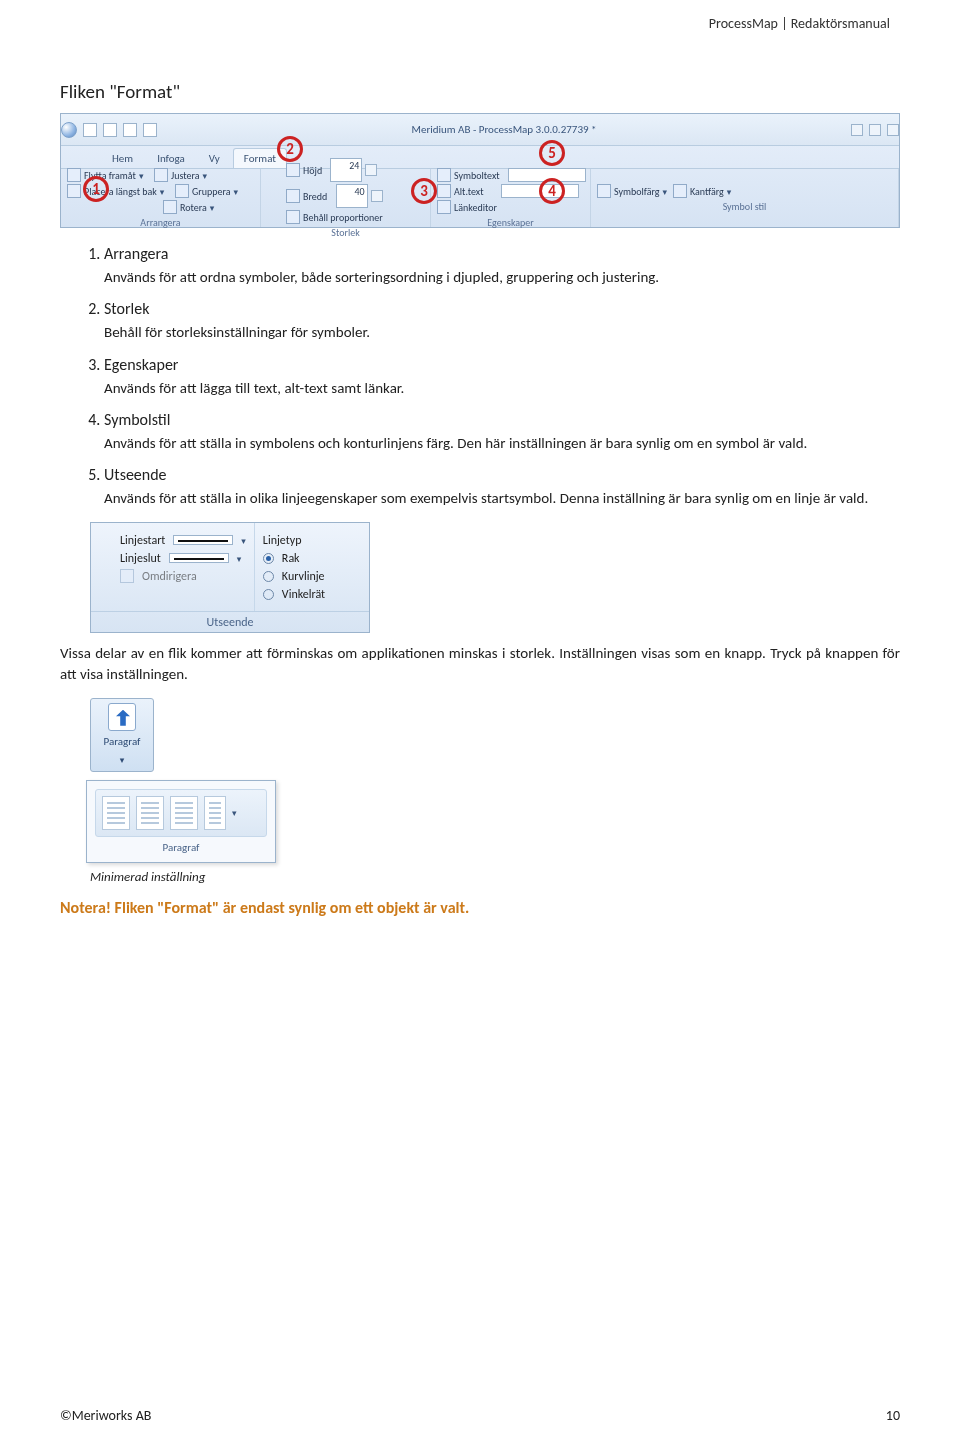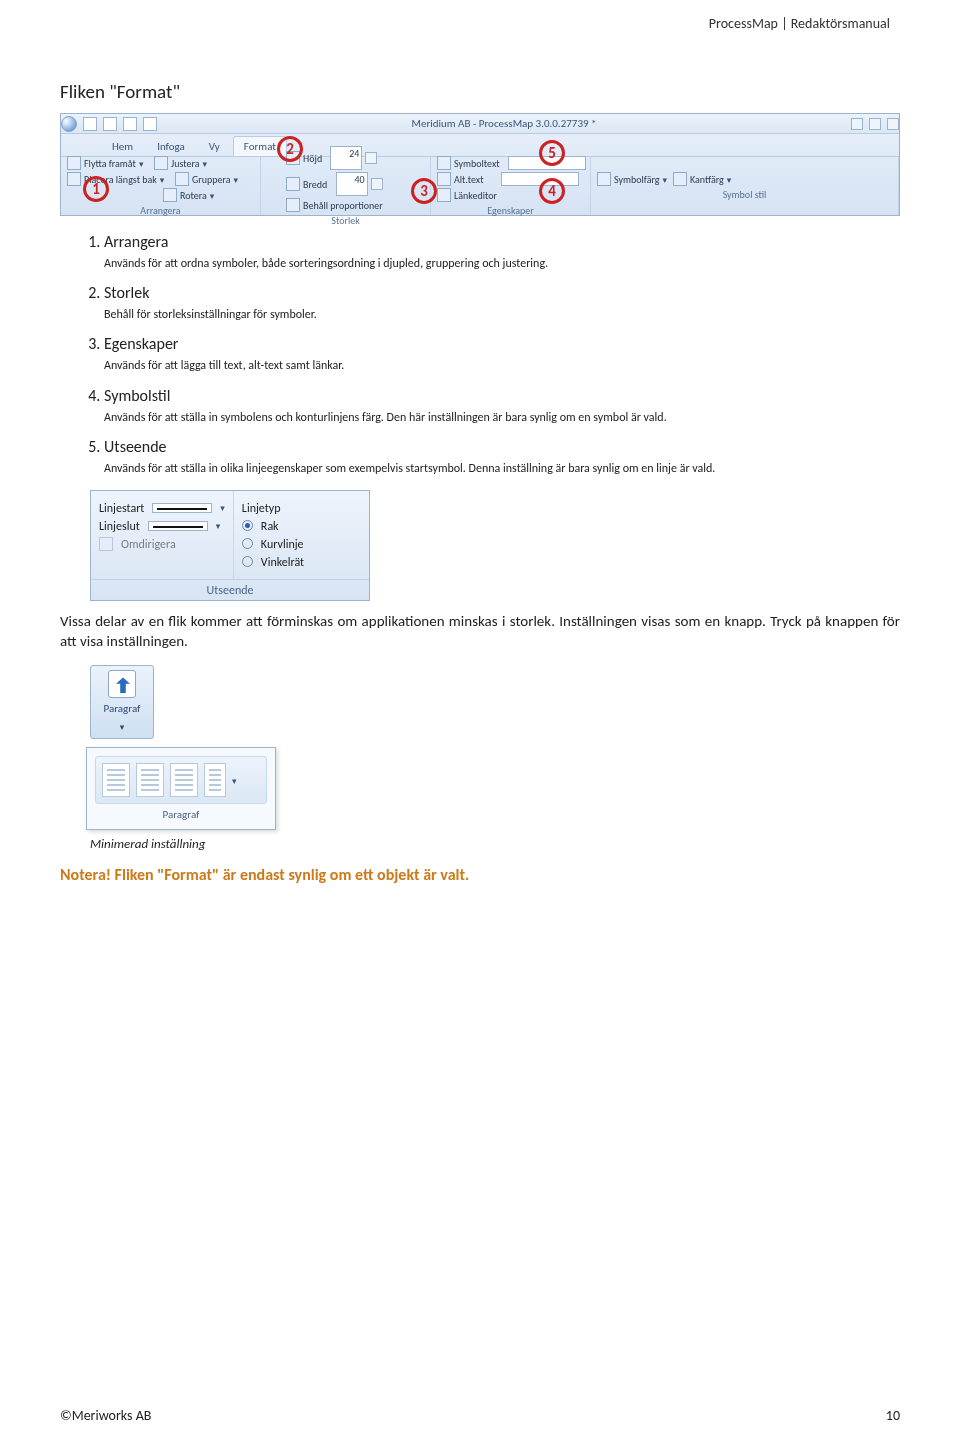--- a/index.html
+++ b/index.html
@@ -30,21 +30,21 @@
   
   .ribbon-wrap { position: relative; margin: 8px 0 16px 0; border:1px solid #9bb3cc;}
   .ribbon {
     background: linear-gradient(#e8f0fb,#d6e3f3);
     font-size: 11px;
     color: #2a3b55;
   }
   .ribbon-title {
     background: linear-gradient(#eaf2fb,#dbe7f4);
     border-bottom:1px solid #b8cce0;
-    display:flex; align-items:center; height:20px;
+    display:flex; align-items:center; height:32px;
     padding:0 0; gap:6px;
   }
   .ribbon-title .orb {
     width:16px;height:16px;border-radius:50%;
     background: radial-gradient(circle at 30% 30%, #fff,#8fb5e3 60%,#5a86bd);
     border:1px solid #7da1cb;
   }
   .ribbon-title .qa-icon { width:14px;height:14px;border:1px solid #9bb3cc;background:#fff;}
   .ribbon-title .center { flex:1; text-align:center; color:#39557c; font-size:11px;}
   .ribbon-tabs { display:flex; gap:2px; border-bottom:1px solid #b8cce0; padding:2px 40px 0 40px;}
@@ -76,31 +76,31 @@
     position:absolute; width:26px;height:26px;border-radius:50%;
     border:3px solid #cc2222; background:rgba(255,255,255,0);
     display:flex;align-items:center;justify-content:center;
     font-weight:bold; color:#cc2222; font-size:15px;
   }
 
   
   ol.desc { padding-left: 44px; margin:0; }
   ol.desc li { margin: 12px 0; }
   .item-title { display:block; }
-  .item-body { display:block; margin-top:4px; font-size:12px; line-height:1.35;}
+  .item-body { display:block; margin-top:4px; font-size:15px; line-height:1.35;}
 
   
   .panel {
     margin: 14px 0 6px 30px;
     border:1px solid #9bb3cc;
     background: linear-gradient(#eef4fc,#d7e4f3);
     width: 280px;
     font-size: 12px;
   }
-  .panel-body { display:flex;}
+  .panel-body { display:flex;margin-left:21px;}
   .panel-col { flex:1; padding:6px 8px;}
   .panel-row { display:flex; align-items:center; gap:8px; margin:4px 0;}
   .line-sample { width:60px; height:10px; border:1px solid #9bb3cc; background:#fff; position:relative;}
   .line-sample::after { content:""; position:absolute; left:4px; right:4px; top:4px; height:2px; background:#111;}
   .radio { width:11px;height:11px;border-radius:50%;border:1px solid #6c87a7;display:inline-block;}
   .radio.checked::after{content:"";display:block;width:5px;height:5px;border-radius:50%;background:#2a61a8;margin:2px;}
   .panel-caption { text-align:center; border-top:1px solid #bcd0e4; padding:3px; color:#4b6589;}
   .fig-caption { font-style: italic; font-size:13px; margin:4px 0 14px 30px;}
 
   .para { margin: 10px 0 14px 0; font-size:15px; line-height:1.35; text-align:justify;}

